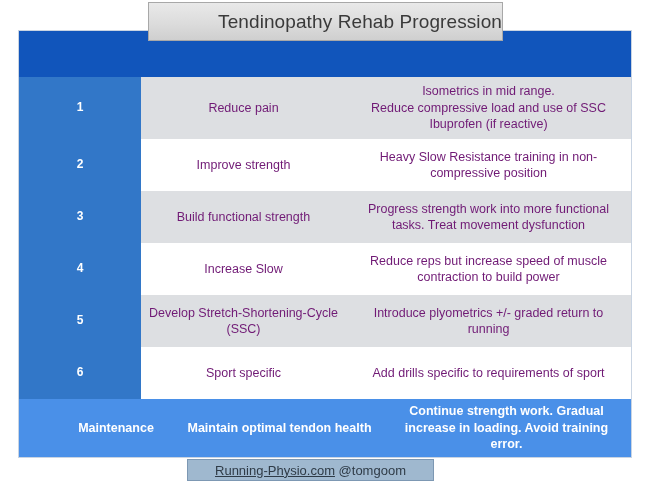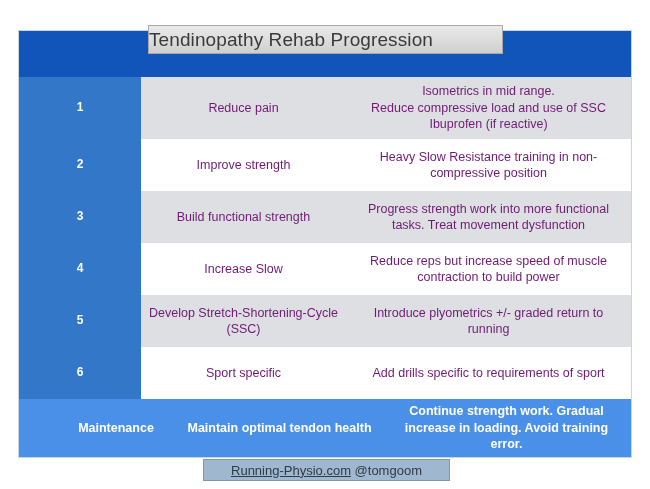--- a/index.html
+++ b/index.html
@@ -95,42 +95,42 @@
   .row.maintenance .cell {
     color: #ffffff;
     font-weight: bold;
     font-size: 12.5px;
   }
 
   
   .title-plaque {
     position: absolute;
     left: 148px;
-    top: 25px;
+    top: 2px;
     width: 355px;
-    height: 29px;
+    height: 39px;
     background: linear-gradient(to bottom, #e9e9e9 0%, #dcdcdc 55%, #cfcfcf 100%);
     border: 1px solid #a8a8a8;
     box-sizing: border-box;
     display: flex;
     align-items: center;
-    justify-content: flex-start;
+    justify-content: flex-end;
     z-index: 5;
   }
   .title-plaque .title-text {
     font-size: 19px;
     color: #3a3a3a;
     white-space: nowrap;
     letter-spacing: 0.1px;
   }
 
   
   .footer-plaque {
     position: absolute;
-    left: 203px;
+    left: 187px;
     top: 459px;
     width: 247px;
     height: 22px;
     background: #9fb8cf;
     border: 1px solid #7d98b3;
     box-sizing: border-box;
     display: flex;
     align-items: center;
     justify-content: center;
     z-index: 6;

